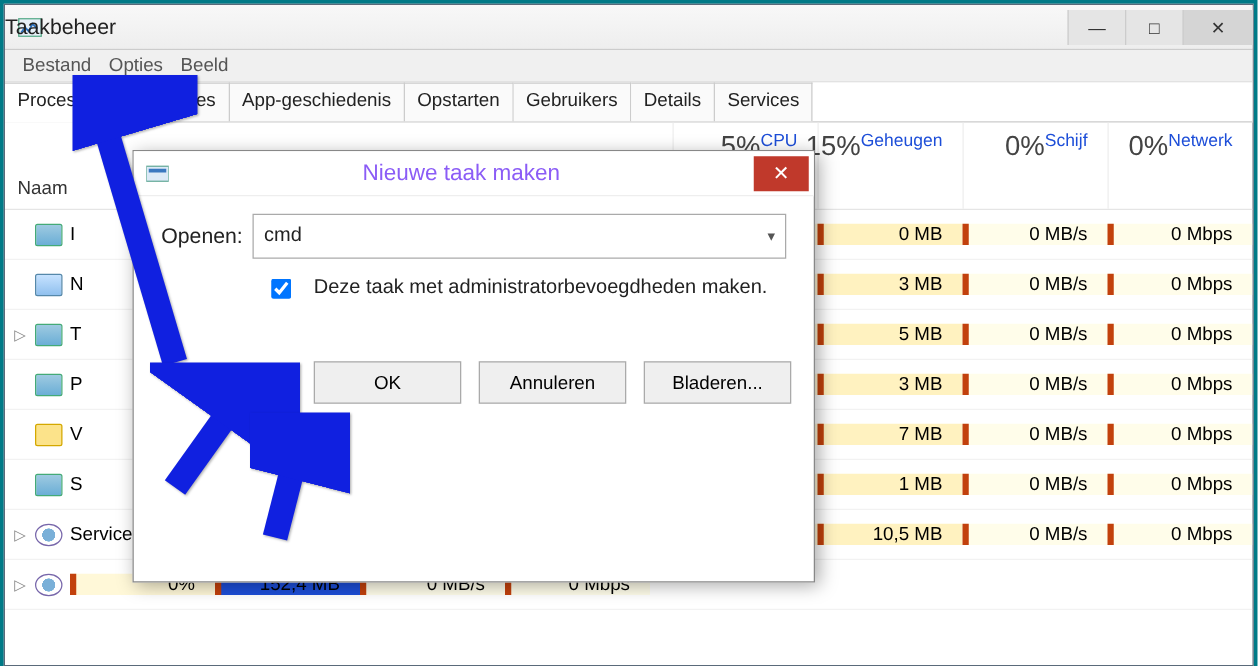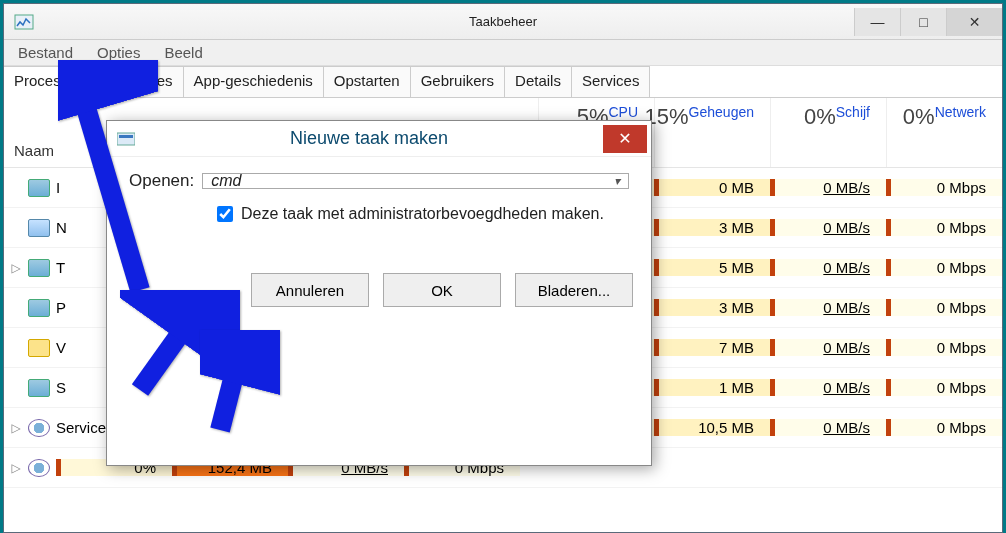--- a/index.html
+++ b/index.html
@@ -8,26 +8,26 @@
 .window {
   position: absolute; top: 3px; left: 3px; right: 3px; bottom: 0;
   background: #fff; border: 1px solid #5a6a7a;
 }
 .titlebar {
   height: 36px; background: linear-gradient(#f8f8f8,#eee);
   display: flex; align-items: center; position: relative;
   border-bottom: 1px solid #ccc;
 }
 .titlebar .app-icon { margin-left: 10px; width: 20px; height: 20px; }
-.titlebar .title { position: absolute; left: 0; right: 0; text-align: center; font-size: 13px; color: #222; pointer-events: none; }
+.titlebar .title { position: absolute; left: 0; right: 0; text-align: left; font-size: 17px; color: #222; pointer-events: none; }
 .win-controls { margin-left: auto; display: flex; }
 .win-btn { width: 46px; height: 28px; background: #e5e5e5; border-left: 1px solid #ccc; display: flex; align-items: center; justify-content: center; font-size: 14px; color: #333; cursor: default; }
 .win-btn:last-child { background: #d5d5d5; width: 56px; }
 
-.menubar { height: 26px; background: #f0f0f0; display: flex; align-items: center; padding: 0 8px; gap: 12px; border-bottom: 1px solid #ddd; font-size: 15px; color: #555; }
+.menubar { height: 26px; background: #f0f0f0; display: flex; align-items: center; padding: 0 8px; gap: 2px; border-bottom: 1px solid #ddd; font-size: 15px; color: #555; }
 .menu-item { padding: 2px 6px; }
 
 .tabrow { height: 32px; background: #fff; display: flex; border-bottom: 1px solid #ccc; font-size: 15px; color: #222; }
 .tab { padding: 5px 10px; border-right: 1px solid #ccc; border-top: 1px solid #ccc; background: #fafafa; }
 .tab.active { background: #fff; border-bottom: 2px solid #fff; margin-bottom: -1px; }
 
 .content { position: relative; height: calc(100% - 94px); overflow: hidden; }
 
 .header-row { display: flex; height: 70px; border-bottom: 1px solid #e5e5e5; font-size: 15px; color: #333; }
 .col-name { flex: 1; display: flex; align-items: flex-end; padding: 0 10px 8px 10px; }
@@ -37,45 +37,45 @@
 .hsep { border-left: 1px solid #eee; }
 
 .rows { overflow-y: scroll; height: calc(100% - 70px); }
 .row { display: flex; height: 40px; align-items: center; border-bottom: 1px solid #f2f2f2; font-size: 15px; }
 .row .exp { width: 24px; text-align: center; color: #888; font-size: 12px; }
 .row .ic { width: 22px; height: 18px; margin-right: 6px; display: inline-block; }
 .row .nm { flex: 1; white-space: nowrap; overflow: hidden; }
 .cell { width: 116px; text-align: right; padding-right: 16px; border-left: 5px solid #c2410c; }
 .cell.cpu { background: #fff8d8; }
 .cell.mem { background: #fff2c0; }
-.cell.mem.hi { background: #f97316; text-align: right; }
-.cell.dsk { background: #fffdea; text-decoration: underline; }
+.cell.mem.hi { background: #1d4ed8; text-align: right; }
+.cell.dsk { background: #fffdea; }
 .cell.net { background: #fffdea; }
 
 .dialog {
   position: absolute; top: 120px; left: 106px; width: 546px; height: 346px;
   background: #fff; border: 1px solid #888; box-shadow: 3px 3px 14px rgba(0,0,0,.35);
   z-index: 50;
 }
 .dlg-titlebar { height: 36px; display: flex; align-items: center; background: #fff; border-bottom: 1px solid #eee; }
 .dlg-titlebar .dlg-ic { margin-left: 10px; width: 18px; height: 16px; }
-.dlg-titlebar .dlg-title { flex: 1; text-align: center; font-size: 18px; color: #0c4a6e; }
+.dlg-titlebar .dlg-title { flex: 1; text-align: center; font-size: 18px; color: #8b5cf6; }
 .dlg-close { width: 44px; height: 28px; background: #c0392b; color: #fff; display: flex; align-items: center; justify-content: center; font-size: 16px; margin-right: 4px; }
 
 .dlg-body { padding: 14px 22px 10px 22px; font-size: 16px; color: #222; }
 .dlg-desc { display: flex; gap: 14px; margin-bottom: 18px; }
 .dlg-desc .big-ic { width: 48px; height: 48px; flex-shrink: 0; }
 .dlg-desc p { line-height: 1.35; }
 
 .dlg-open-row { display: flex; align-items: center; gap: 8px; margin-bottom: 14px; }
 .dlg-open-row label { font-size: 17px; }
-.combo { flex: 1; height: 16px; border: 1px solid #aaa; display: flex; align-items: center; padding: 0 8px; font-size: 16px; position: relative; background: #fff; font-style: italic; }
+.combo { flex: 1; height: 36px; border: 1px solid #aaa; display: flex; align-items: center; padding: 0 8px; font-size: 16px; position: relative; background: #fff; }
 .combo .chev { position: absolute; right: 8px; color: #555; font-size: 12px; }
 
-.dlg-check { display: flex; align-items: center; gap: 8px; margin: 2px 0 40px 88px; font-size: 16px; }
+.dlg-check { display: flex; align-items: flex-end; gap: 18px; margin: 2px 0 40px 88px; font-size: 16px; }
 .dlg-check input { width: 16px; height: 16px; }
 
 .dlg-buttons { display: flex; gap: 14px; justify-content: flex-end; padding: 0 18px 18px 0; }
 .dlg-buttons button { width: 118px; height: 34px; background: #efefef; border: 1px solid #aaa; font-size: 15px; }
 
 .arrow { position: absolute; z-index: 100; pointer-events: none; }
 .arrow svg { filter: drop-shadow(1px 1px 1px rgba(0,0,0,.3)); }
 
 .ic-process { background: linear-gradient(#9ecae1,#6baed6); border: 1px solid #4a7; border-radius: 2px; }
 .ic-explorer { background: #fce38a; border: 1px solid #d4a800; border-radius: 2px; }
@@ -233,22 +233,22 @@
         <span>cmd</span>
         <span class="chev">▾</span>
       </div>
     </div>
     <div class="dlg-check">
       <input type="checkbox" checked="" style="">
       <span>Deze taak met administratorbevoegdheden maken.</span>
     </div>
   </div>
   <div class="dlg-buttons">
+    <button>OK</button>
     <button>Annuleren</button>
-    <button>OK</button>
     <button>Bladeren...</button>
   </div>
 </div>
 
 <div class="arrow" style="top:60px; left:58px;">
   <svg width="100" height="240">
       <defs>
         <marker id="ah1" markerWidth="12" markerHeight="12" refX="2" refY="6" orient="auto">
           <path d="M0,0 L0,12 L12,6 z" fill="#1020e0"></path>
         </marker>

